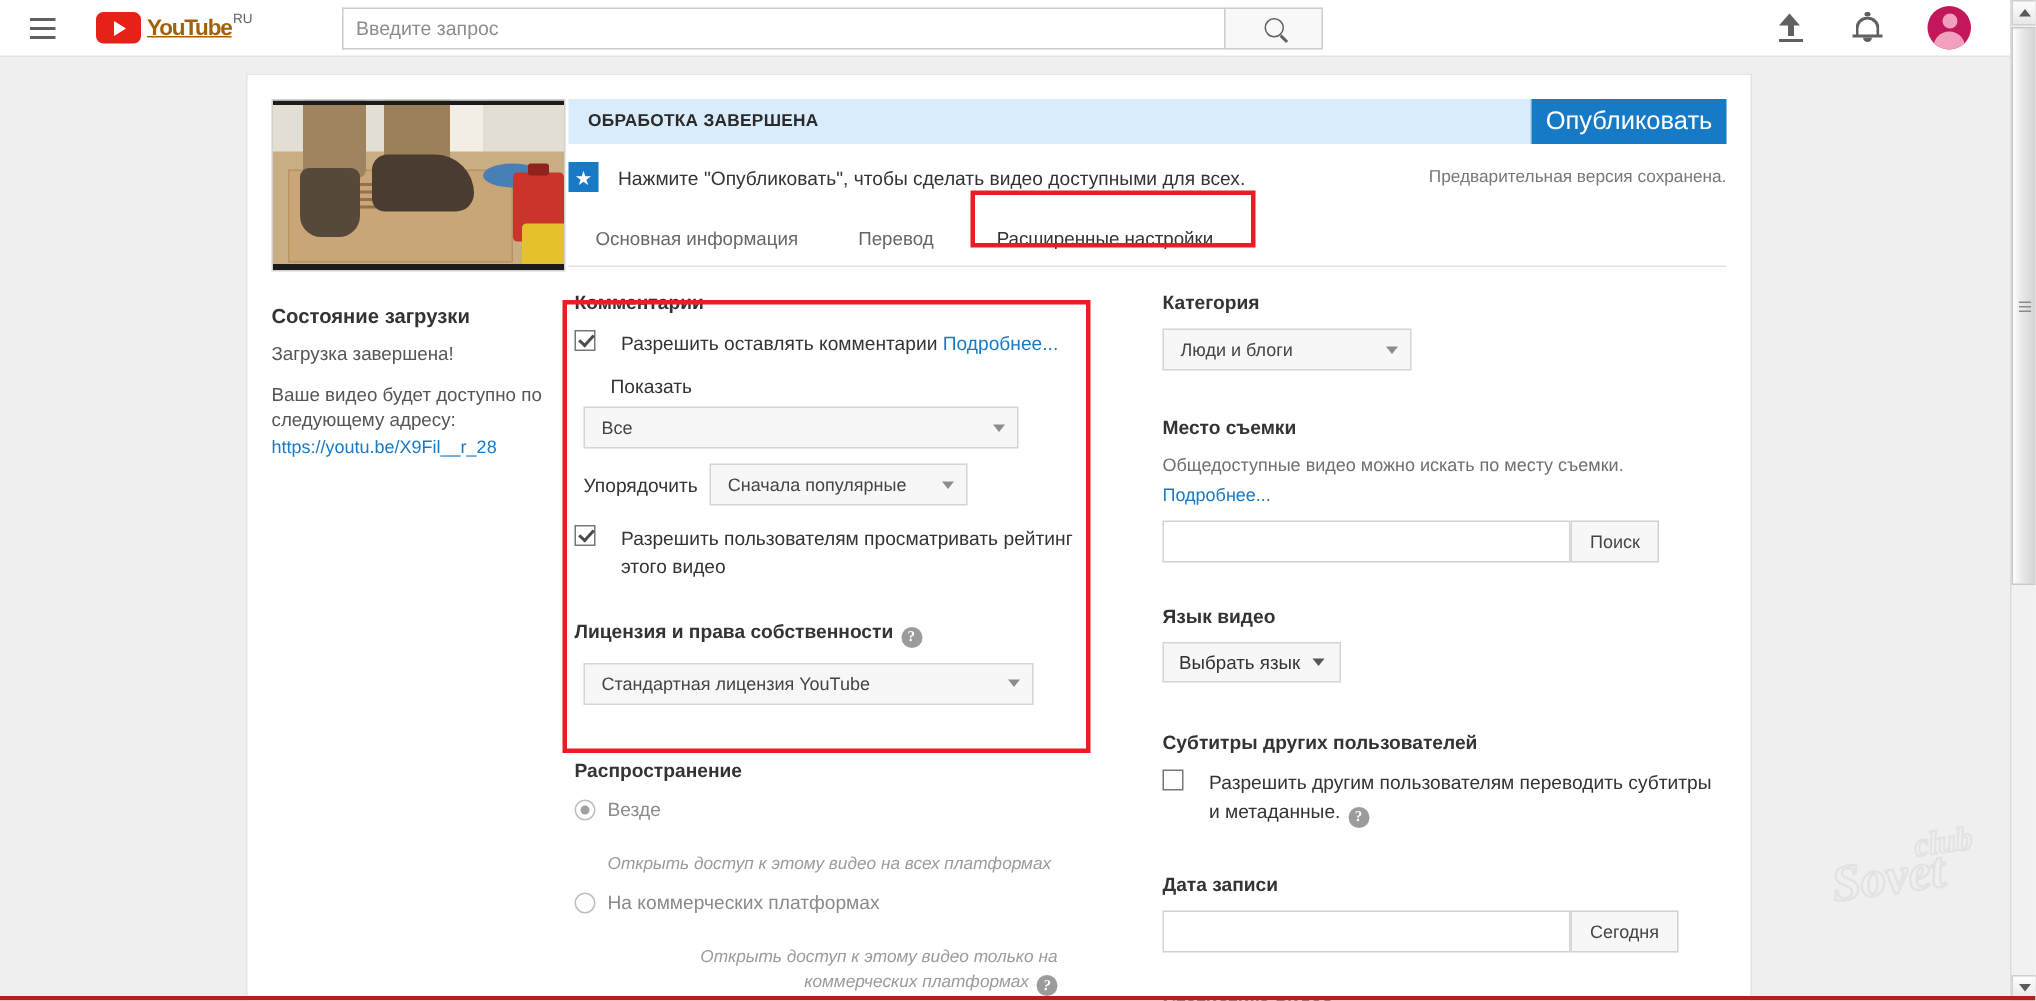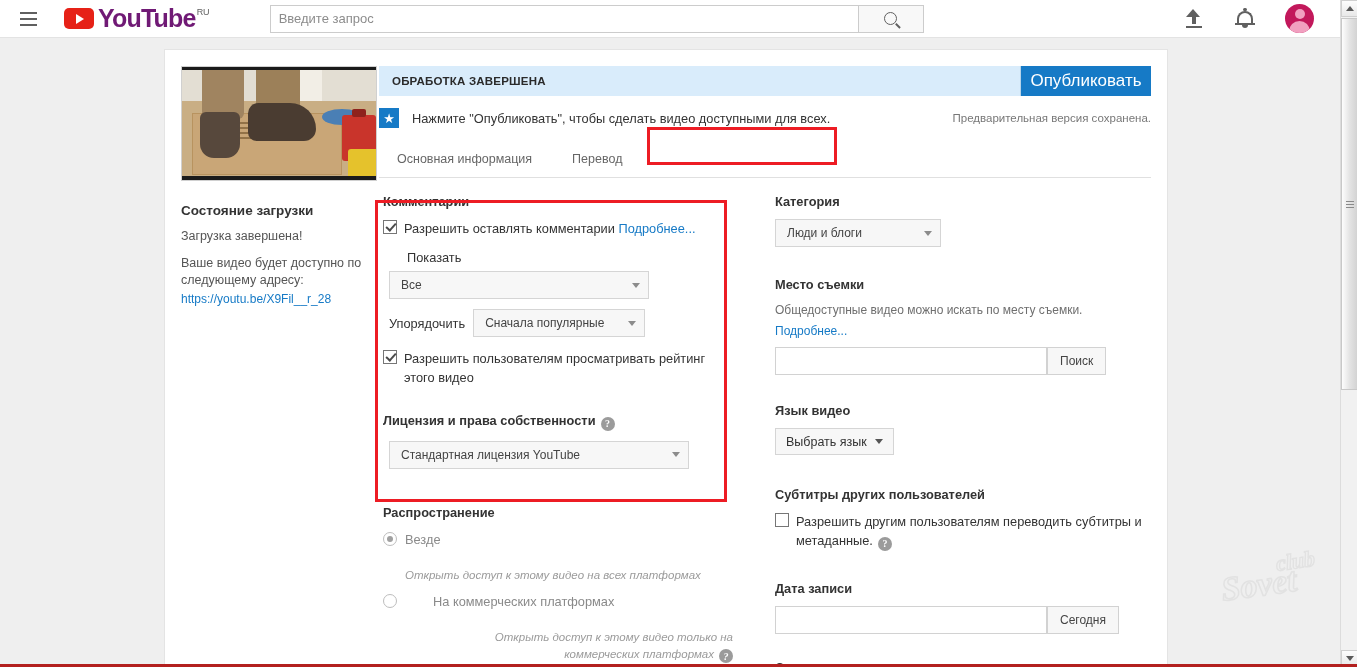--- a/index.html
+++ b/index.html
@@ -24,21 +24,21 @@
   .yt-logo { margin-left: 22px; display: flex; align-items: flex-start; cursor: pointer; }
   .yt-play {
     width: 30px; height: 21px; background: #e62117; border-radius: 5px;
     display: inline-flex; align-items: center; justify-content: center; margin-right: 4px;
   }
   .yt-play::after {
     content: ""; width: 0; height: 0;
     border-left: 8px solid #fff; border-top: 5px solid transparent; border-bottom: 5px solid transparent;
     margin-left: 2px;
   }
-  .yt-word { font-size: 25px; font-weight: bold; letter-spacing: -0.8px; color: #701a75; line-height: 21px; }
+  .yt-word { font-size: 15px; font-weight: bold; letter-spacing: -0.8px; color: #a16207; line-height: 21px; text-decoration: underline; }
   .yt-cc { font-size: 9px; color: #606060; vertical-align: super; line-height: 9px; margin-left:1px; }
 
   .searchwrap { margin-left: 60px; display: flex; align-items: stretch; height: 28px; }
   .searchbox {
     width: 588px; height: 28px; border: 1px solid #ccc; border-right: none;
     padding: 0 8px; font-size: 13px; color: #333; outline: none; background: #fff;
     font-family: "Liberation Sans", sans-serif;
   }
   .searchbox::placeholder { color: #8c8c8c; }
   .searchbtn {
@@ -161,31 +161,31 @@
 
   .chk-row { display: flex; align-items: flex-start; margin-bottom: 2px; }
   .chk {
     width: 14px; height: 14px; border: 1.5px solid #767676; background: #fff; flex: none;
     margin-top: 1px; position: relative; cursor: pointer;
   }
   .chk.checked::after {
     content: ""; position: absolute; left: 3.5px; top: 0px; width: 4px; height: 8px;
     border: solid #4b4b4b; border-width: 0 2px 2px 0; transform: rotate(42deg);
   }
-  .chk-label { font-size: 12.8px; color: #333; margin-left: 7px; line-height: 19px; }
+  .chk-label { font-size: 12.8px; color: #333; margin-left: 17px; line-height: 19px; }
   .inline-link { color: #167ac6; text-decoration: none; cursor: pointer; }
 
   .sub-label { font-size: 12.8px; color: #333; margin: 12px 0 6px 24px; }
 
   .select {
     height: 28px; border: 1px solid #d5d5d5; background: #f7f7f7; display: flex; align-items: center;
     padding: 0 8px 0 11px; font-size: 12px; color: #444; cursor: pointer; position: relative;
   }
   .select .caret { margin-left: auto; width: 0; height: 0; border-left: 4.5px solid transparent; border-right: 4.5px solid transparent; border-top: 5px solid #8c8c8c; }
-  .select.w-all { width: 260px; margin-left: 6px; justify-content: flex-end; }
+  .select.w-all { width: 290px; margin-left: 6px; justify-content: flex-end; }
   .select.w-order { width: 172px; }
   .select.w-license { width: 300px; margin-left: 6px; margin-top: 6px;}
   .select.w-cat { width: 166px; }
 
   .row-order { display: flex; align-items: center; margin-top: 10px; margin-left: 6px; }
   .row-order .lbl { font-size: 12.8px; color: #333; margin-right: 8px; }
 
   .help {
     display: inline-flex; align-items: center; justify-content: center;
     width: 14px; height: 14px; border-radius: 50%; background: #9b9b9b; color: #fff;
@@ -315,20 +315,21 @@
 
         <div class="notice-row">
           <span class="star-badge">★</span>
           <span class="notice-text">Нажмите "Опубликовать", чтобы сделать видео доступными для всех.</span>
           <span class="saved-text">Предварительная версия сохранена.</span>
         </div>
 
         <div class="tabs">
           <div class="tab first">Основная информация</div>
           <div class="tab second">Перевод</div>
+          <div class="tab active">Расширенные настройки</div>
           <div class="tab-highlight"></div>
         </div>
 
         <div class="form-cols">
 
           <div class="col-a">
             <div class="red-outline"></div>
 
             <h4 class="sect">Комментарии</h4>
 
@@ -370,21 +371,21 @@
             <h4 class="sect" style="margin-top:36px;">Распространение</h4>
 
             <div class="radio-row">
               <span class="radio on"></span>
               <span class="radio-body">
                 <span class="radio-title">Везде</span>
                 <div class="radio-desc">Открыть доступ к этому видео на всех платформах</div>
               </span>
             </div>
 
-            <div class="radio-row" style="margin-top:8px;gap:28px;">
+            <div class="radio-row" style="margin-top:8px;">
               <span class="radio"></span>
               <span class="radio-body">
                 <span class="radio-title">На коммерческих платформах</span>
                 <div class="radio-desc" style="max-width:300px;text-align:right;">
                   <span>Открыть доступ к этому видео только на коммерческих платформах</span><span class="help">?</span>
                 </div>
               </span>
             </div>
 
             <h4 class="sect" style="margin-top:26px;">

